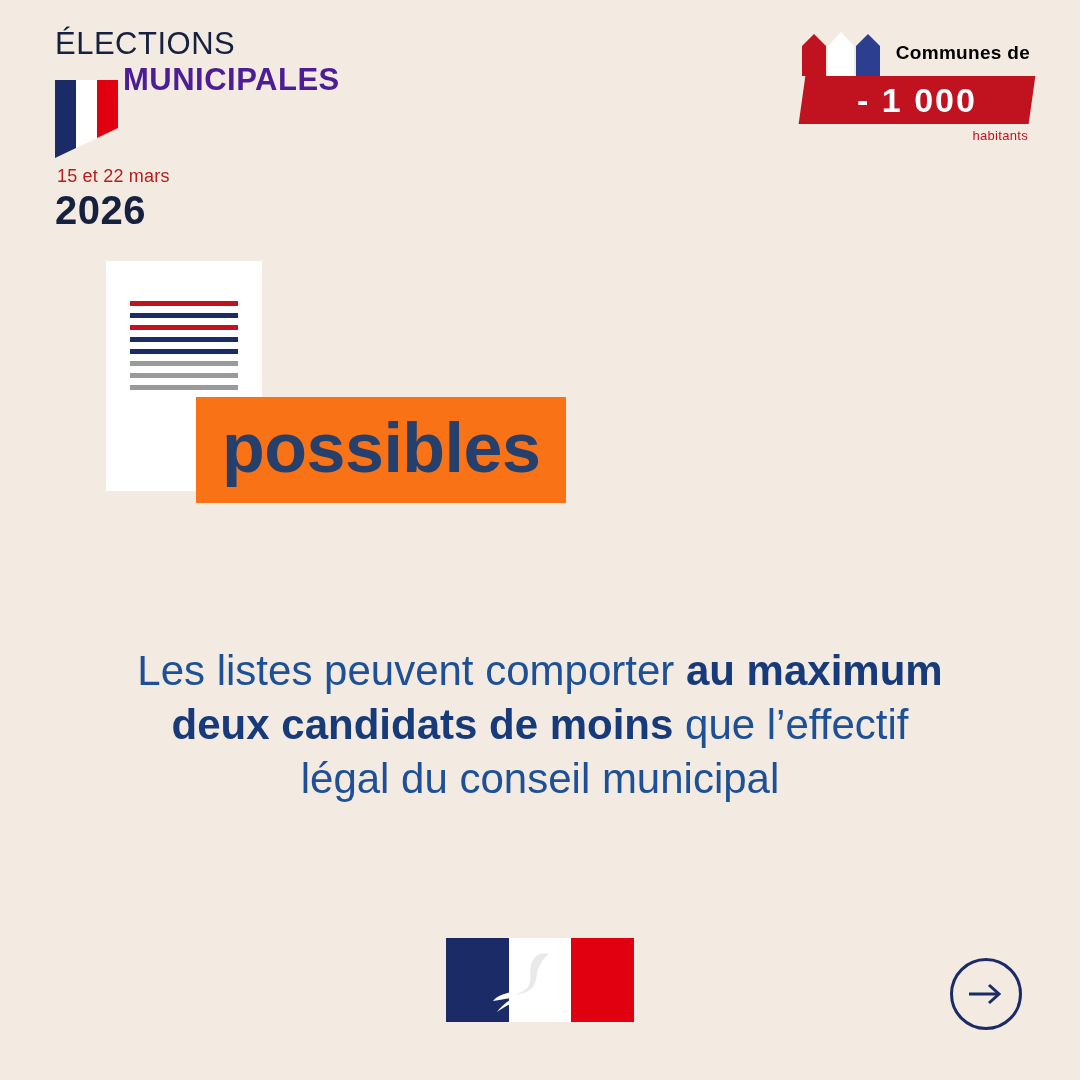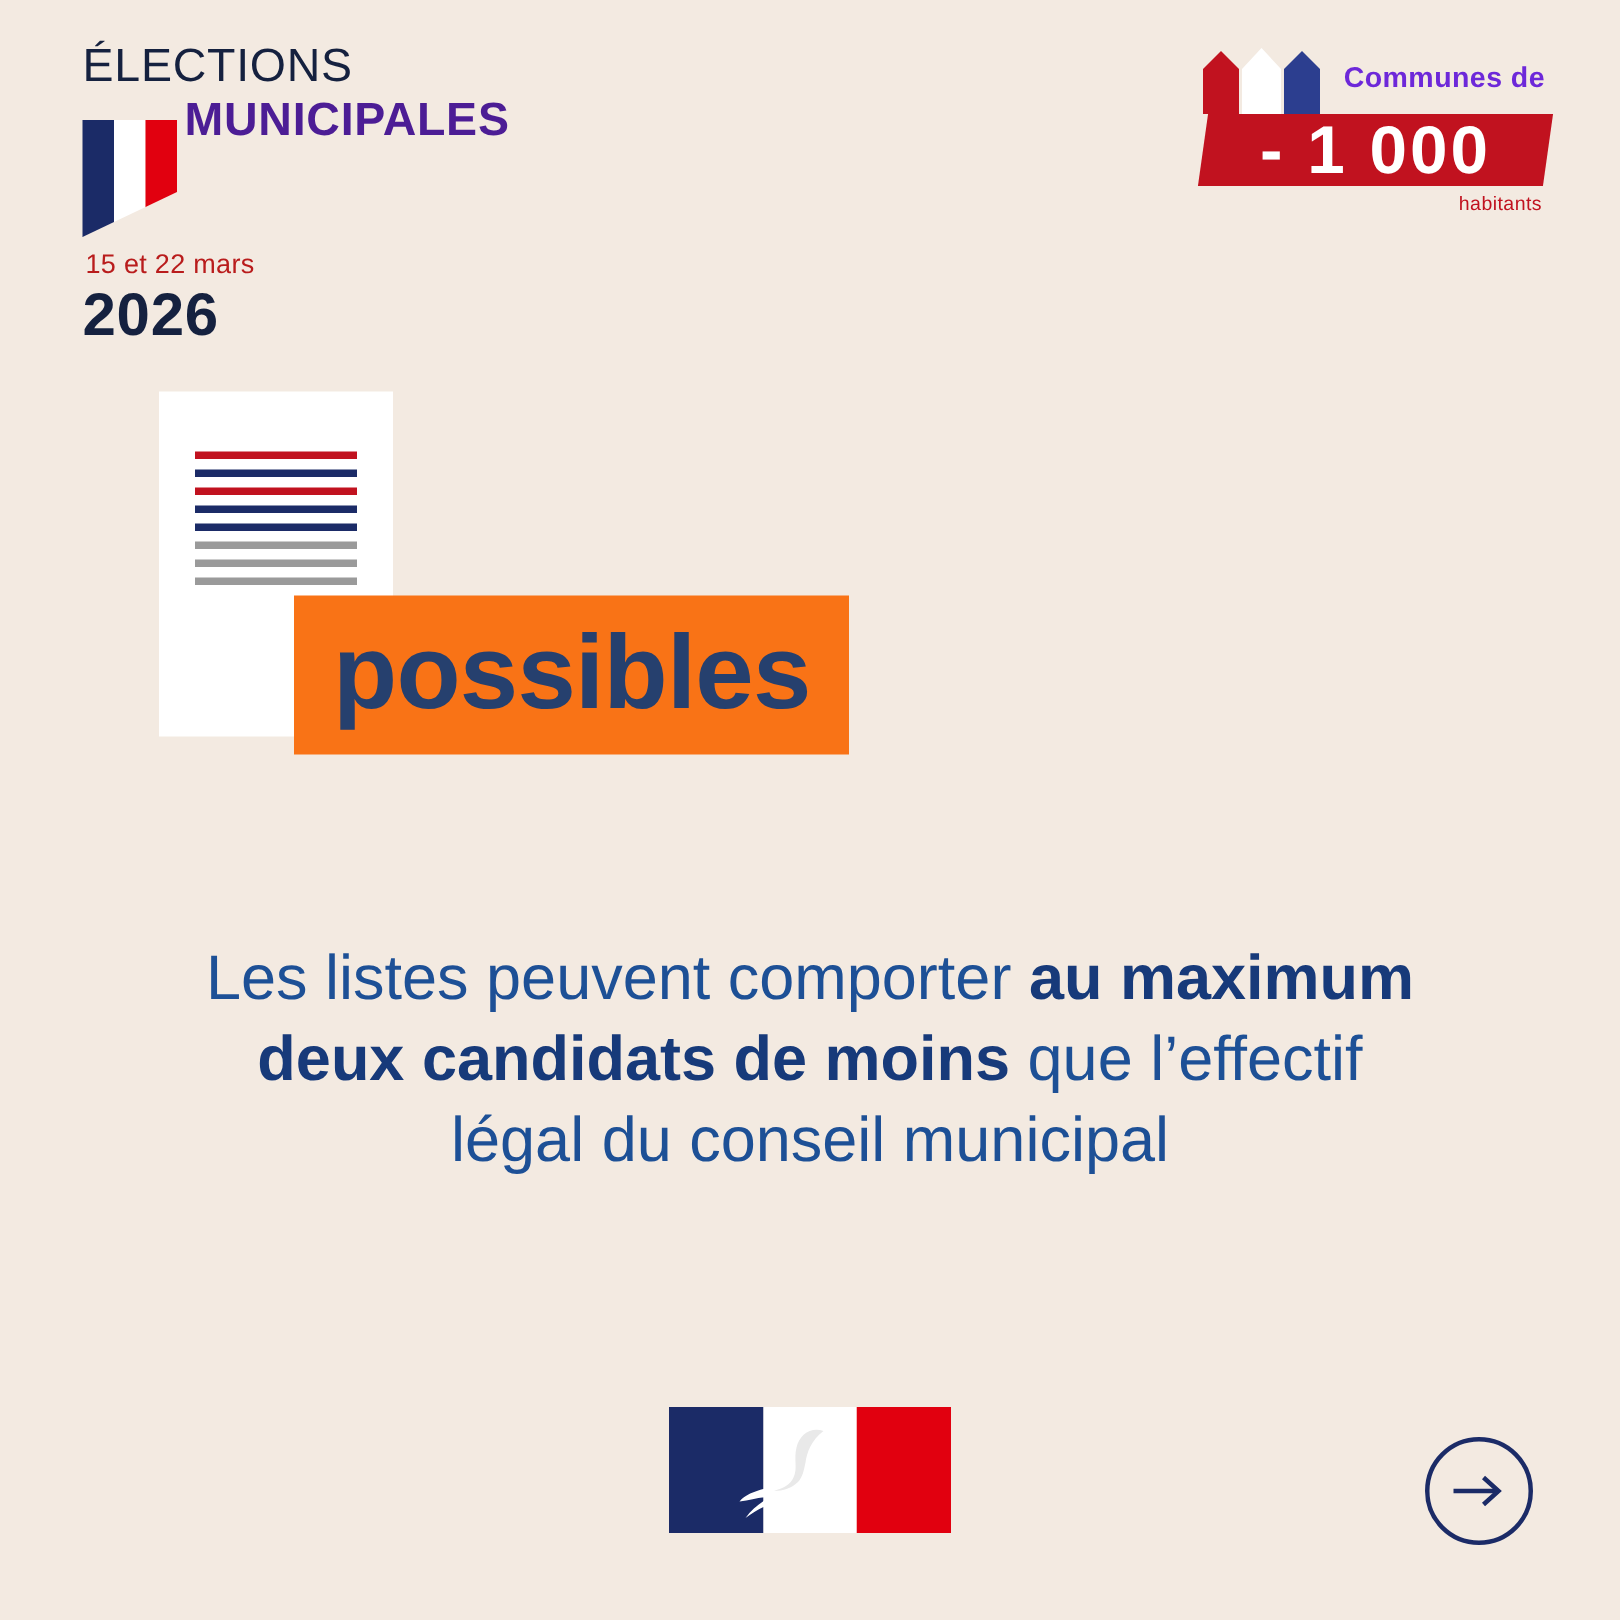--- a/index.html
+++ b/index.html
@@ -122,42 +122,42 @@
   .h3 { left: 54px; width: 24px; }
   .h3 .roof { border-left: 12px solid transparent; border-right: 12px solid transparent; border-bottom: 12px solid #2c3e8f; }
   .h3 .body { height: 30px; background: #2c3e8f; }
 
   .badge-label-top {
     position: absolute;
     right: 2px;
     top: 12px;
     font-size: 19px;
     font-weight: 700;
-    color: #6d28d9;
+    color: #000000;
     letter-spacing: 0.3px;
   }
   .badge-bar {
     position: absolute;
     left: 0px;
     top: 46px;
     width: 230px;
     height: 48px;
     background: #c1121f;
     transform: skewX(-8deg);
   }
   .badge-bar-text {
     position: absolute;
     left: 0;
     top: 46px;
     width: 230px;
     height: 48px;
     display: flex;
     align-items: center;
     justify-content: center;
-    font-size: 45px;
+    font-size: 34px;
     font-weight: 700;
     color: #ffffff;
     letter-spacing: 2px;
   }
   .badge-label-bottom {
     position: absolute;
     right: 4px;
     top: 98px;
     font-size: 13px;
     font-weight: 400;
@@ -216,21 +216,21 @@
     padding: 16px 26px 20px 26px;
     letter-spacing: -0.5px;
     white-space: nowrap;
     margin-top: -4px;
   }
 
   
   .body-text {
     position: absolute;
     left: 130px;
-    top: 625px;
+    top: 644px;
     width: 820px;
     text-align: center;
     color: #1d5096;
     font-size: 42px;
     line-height: 1.28;
     font-weight: 400;
   }
   .body-text .strong {
     font-weight: 700;
     color: #173a7a;

